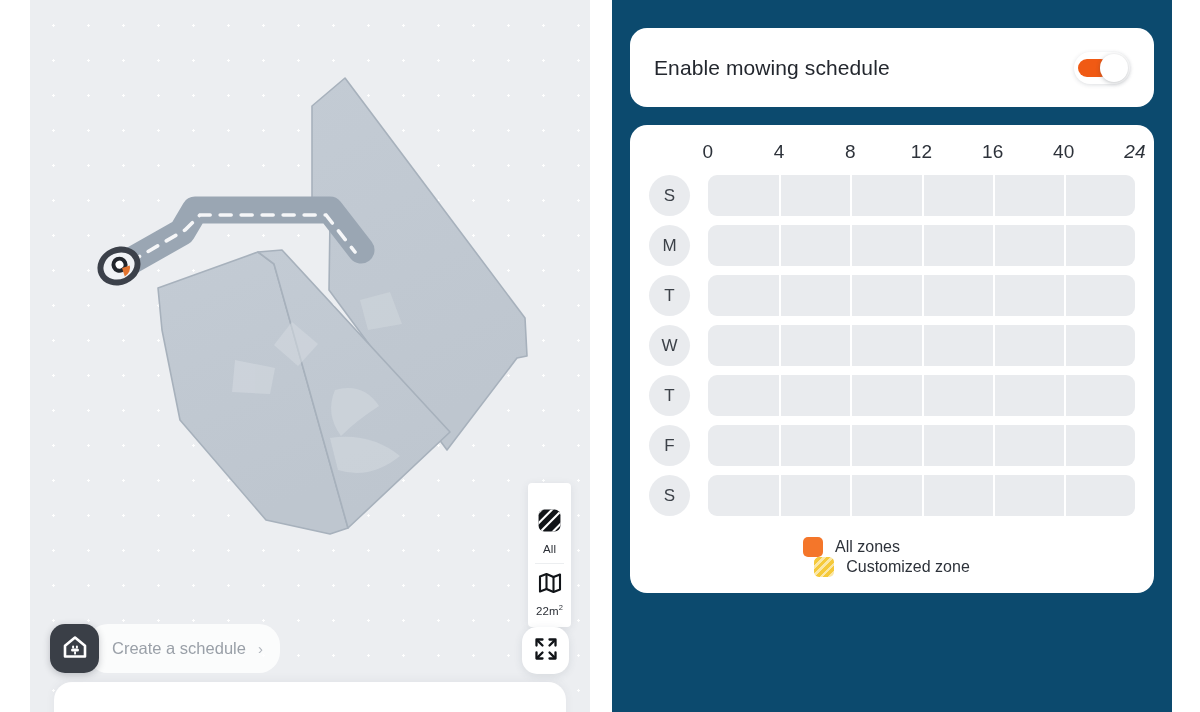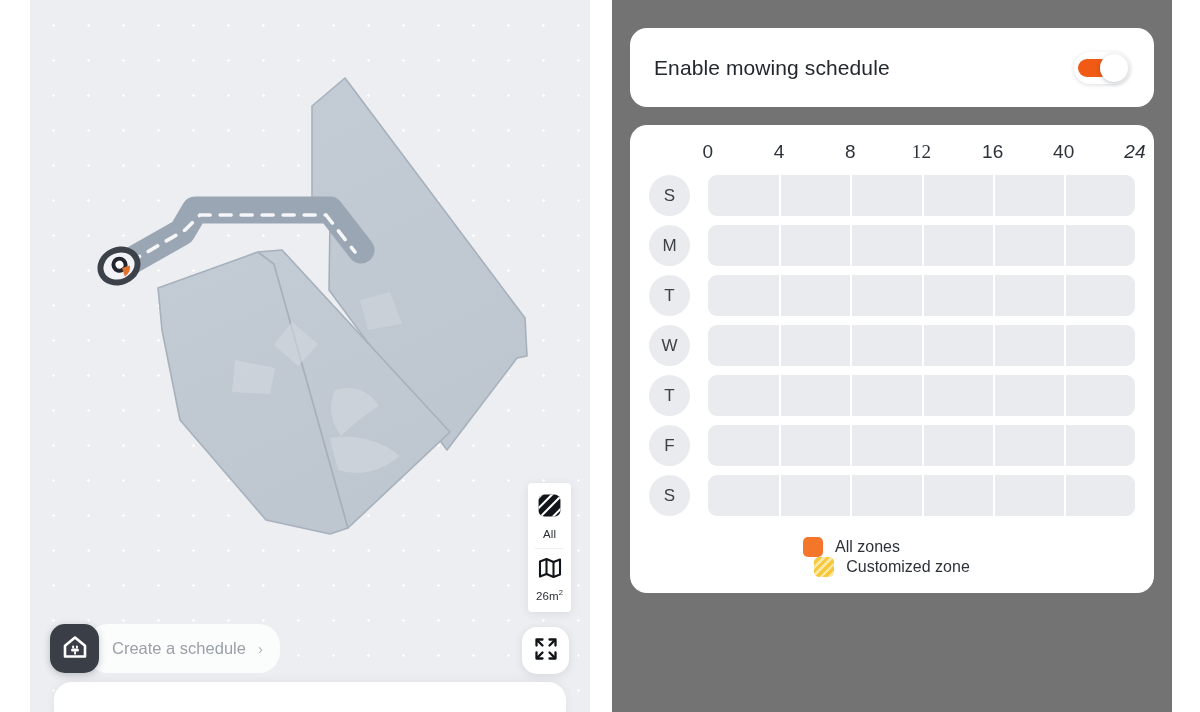--- a/index.html
+++ b/index.html
@@ -21,21 +21,21 @@
     background-position: 6px 8px;
     overflow: hidden;
   }
   .map-svg { position:absolute; left:0; top:0; width:560px; height:712px; }
 
   
   .map-controls {
     position:absolute; right:19px; top:483px; width:43px;
     background:#ffffff; border-radius:4px;
     box-shadow:0 2px 8px rgba(60,70,90,.10);
-    padding:7px 0 6px; text-align:center;
+    padding:22px 0 6px; text-align:center;
   }
   .mc-item { padding:3px 0 2px; }
   .mc-divider { height:1px; background:#eceef0; margin:4px 7px; }
   .mc-glyph { display:block; margin:0 auto 2px; }
   .mc-label { font-size:11.5px; color:#2b2f36; letter-spacing:.1px; line-height:13px; }
   .mc-label sup { font-size:7.5px; }
 
   
   .dock-row { position:absolute; left:20px; bottom:39px; display:flex; align-items:center; }
   .dock-btn {
@@ -62,21 +62,21 @@
   
   .bottom-card {
     position:absolute; left:24px; right:24px; bottom:-18px; height:48px;
     background:#ffffff; border-radius:18px 18px 0 0;
     box-shadow:0 -2px 10px rgba(60,70,90,.06);
   }
 
   
   .sched-panel {
     position:absolute; left:612px; top:0; width:560px; height:712px;
-    background:#737373; padding:28px 18px 16px;
+    background:#0c4a6e; padding:28px 18px 16px;
   }
   .card { background:#ffffff; border-radius:17px; }
 
   .enable-card {
     display:flex; align-items:center; justify-content:space-between;
     padding:0 24px; height:79px; margin-bottom:18px;
   }
   .enable-title { font-size:21px; color:#23272e; letter-spacing:.1px; }
   .toggle {
     width:56px; height:32px; border-radius:17px; background:#ffffff;
@@ -193,21 +193,21 @@
       <div class="mc-item">
         <span class="mc-glyph">
           <svg width="26" height="24" viewBox="0 0 26 24">
             <g fill="none" stroke="#111418" stroke-width="2.1" stroke-linejoin="round">
               <path d="M3,5.5 L9.5,3 L16.5,6 L23,3.5 L23,18.5 L16.5,21 L9.5,18 L3,20.5 Z"></path>
               <line x1="9.5" y1="3" x2="9.5" y2="18"></line>
               <line x1="16.5" y1="6" x2="16.5" y2="21"></line>
             </g>
           </svg>
         </span>
-        <span class="mc-label"><span>26m</span><sup>2</sup></span>
+        <span class="mc-label"><span>22m</span><sup>2</sup></span>
       </div>
     </div>
 
     <div class="dock-row">
       <div class="dock-btn">
         <span>
           <svg width="28" height="28" viewBox="0 0 28 28">
             <path d="M14,4.5 L24,12.8 L24,23.5 L4,23.5 L4,12.8 Z" fill="none" stroke="#ffffff" stroke-width="2.6" stroke-linejoin="round"></path>
             <g fill="#ffffff">
               <rect x="11.1" y="12.4" width="2.0" height="3.2" rx="1"></rect>
@@ -254,21 +254,21 @@
       </div>
     </div>
 
     <div class="card grid-card">
 
       <div class="hour-row">
         <div class="hr-inner" id="hour-labels">
             <span class="hour-lbl" style="left: 0%;">0</span>
             <span class="hour-lbl" style="left: 16.6667%;">4</span>
             <span class="hour-lbl" style="left: 33.3333%;">8</span>
-            <span class="hour-lbl" style="left: 50%; font-family: Liberation Serif, serif;">12</span>
+            <span class="hour-lbl" style="left: 50%;">12</span>
             <span class="hour-lbl" style="left: 66.6667%;">16</span>
             <span class="hour-lbl" style="left: 83.3333%;">40</span>
             <span class="hour-lbl" style="left: 100%; font-style: italic;">24</span>
           </div>
       </div>
 
       <div id="day-rows">
           <div class="day-row">
             <div class="day-chip">S</div>
             <div class="track">

